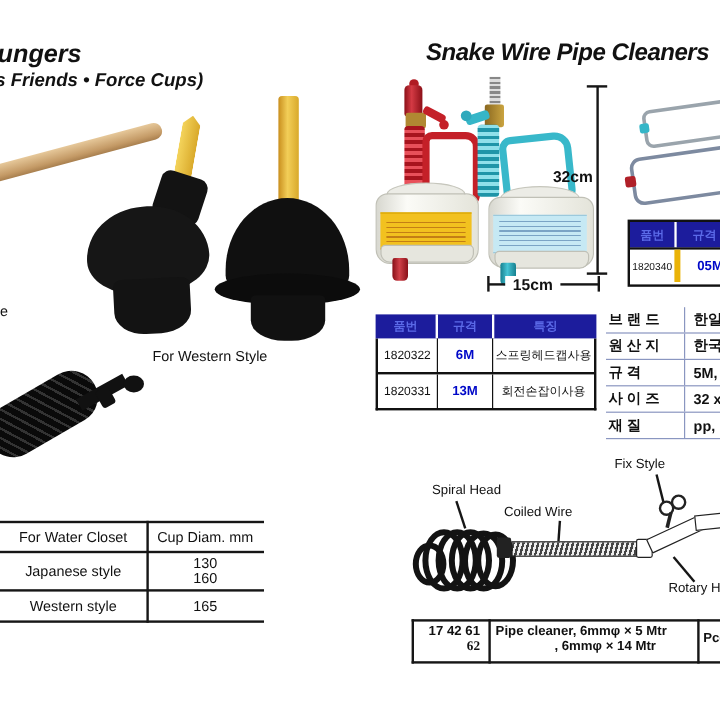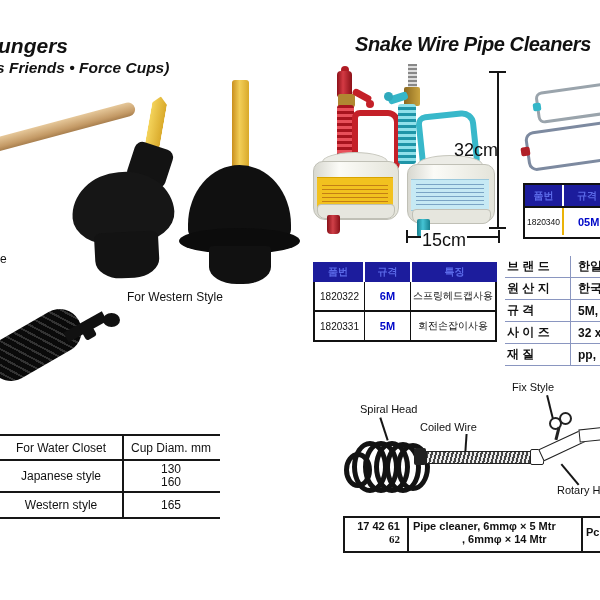--- a/index.html
+++ b/index.html
@@ -8,21 +8,21 @@
   .abs{position:absolute;}
   .ttl{font-weight:bold;font-style:italic;white-space:nowrap;}
   .lbl{font-size:12px;white-space:nowrap;}
   .hline{background:#161616;}
   .vline{background:#161616;}
   .navy{background:#1c1c9c;color:#5b6ae8;font-weight:bold;font-size:10px;
         display:flex;align-items:center;justify-content:center;white-space:nowrap;}
   .cell{display:flex;align-items:center;justify-content:center;font-size:10px;white-space:nowrap;}
   .bluval{color:#0008c8;font-weight:bold;font-size:11px;}
   .korlbl{font-weight:bold;font-size:12px;white-space:nowrap;}
-  .dimtxt{font-size:18px;white-space:nowrap;}
+  .dimtxt{font-size:13px;white-space:nowrap;font-weight:bold;}
   .diag-lbl{font-size:11px;white-space:nowrap;}
   .ldr{width:2px;background:#161616;}
   .coil{border:5px solid #131313;border-radius:50%;background:transparent;}
   .ordtxt{font-weight:bold;font-size:11px;white-space:nowrap;}
 </style>
 </head>
 <body>
 
 <div id="canvas">
 
@@ -127,40 +127,40 @@
   <div class="abs" style="left:533px;top:103px;width:8px;height:8px;background:#35b6c8;border-radius:2px;transform:rotate(-8deg);"></div>
   <div class="abs" style="left:526px;top:126px;width:84px;height:34px;border:3px solid #7d8aa0;border-radius:9px;transform:rotate(-8deg);"></div>
   <div class="abs" style="left:521px;top:147px;width:9px;height:9px;background:#b02028;border-radius:2px;transform:rotate(-8deg);"></div>
 
   <div class="abs" style="left:523px;top:183px;width:85px;height:52px;border:2px solid #111;">
     <div style="display:flex;height:21px;border-bottom:2px solid #111;">
       <div class="navy" style="width:37px;border-right:2px solid #fff;">품번</div>
       <div class="navy" style="flex:1;">규격</div>
     </div>
     <div style="display:flex;height:27px;">
-      <div class="cell" style="width:37px;border-right:2px solid #eab308;font-size:8.5px;">1820340</div>
+      <div class="cell" style="width:37px;border-right:5px solid #eab308;font-size:8.5px;">1820340</div>
       <div class="cell bluval" style="flex:1;justify-content:flex-start;padding-left:14px;">05M</div>
     </div>
   </div>
 
   <div class="abs" style="left:313px;top:262px;width:184px;">
     <div style="display:flex;height:20px;">
       <div class="navy" style="width:50px;border-right:2px solid #fff;">품번</div>
       <div class="navy" style="width:45px;border-right:2px solid #fff;">규격</div>
       <div class="navy" style="flex:1;">특징</div>
     </div>
     <div style="border:2px solid #111;border-top:none;">
       <div style="display:flex;height:28px;border-bottom:2px solid #111;">
         <div class="cell" style="width:49px;border-right:1px solid #111;">1820322</div>
         <div class="cell bluval" style="width:45px;border-right:1px solid #111;">6M</div>
         <div class="cell" style="flex:1;">스프링헤드캡사용</div>
       </div>
       <div style="display:flex;height:28px;">
         <div class="cell" style="width:49px;border-right:1px solid #111;">1820331</div>
-        <div class="cell bluval" style="width:45px;border-right:1px solid #111;">5M</div>
+        <div class="cell bluval" style="width:45px;border-right:1px solid #111;">13M</div>
         <div class="cell" style="flex:1;">회전손잡이사용</div>
       </div>
     </div>
   </div>
 
   <div class="abs" style="left:505px;top:256px;width:110px;">
     <div style="display:flex;height:21px;align-items:center;border-bottom:1px solid #8a96c0;">
       <div class="korlbl" style="width:63px;padding-left:2px;">브 랜 드</div>
       <div class="korlbl" style="border-left:1px solid #8a96c0;padding-left:7px;height:21px;display:flex;align-items:center;flex:1;">한일</div>
     </div>

